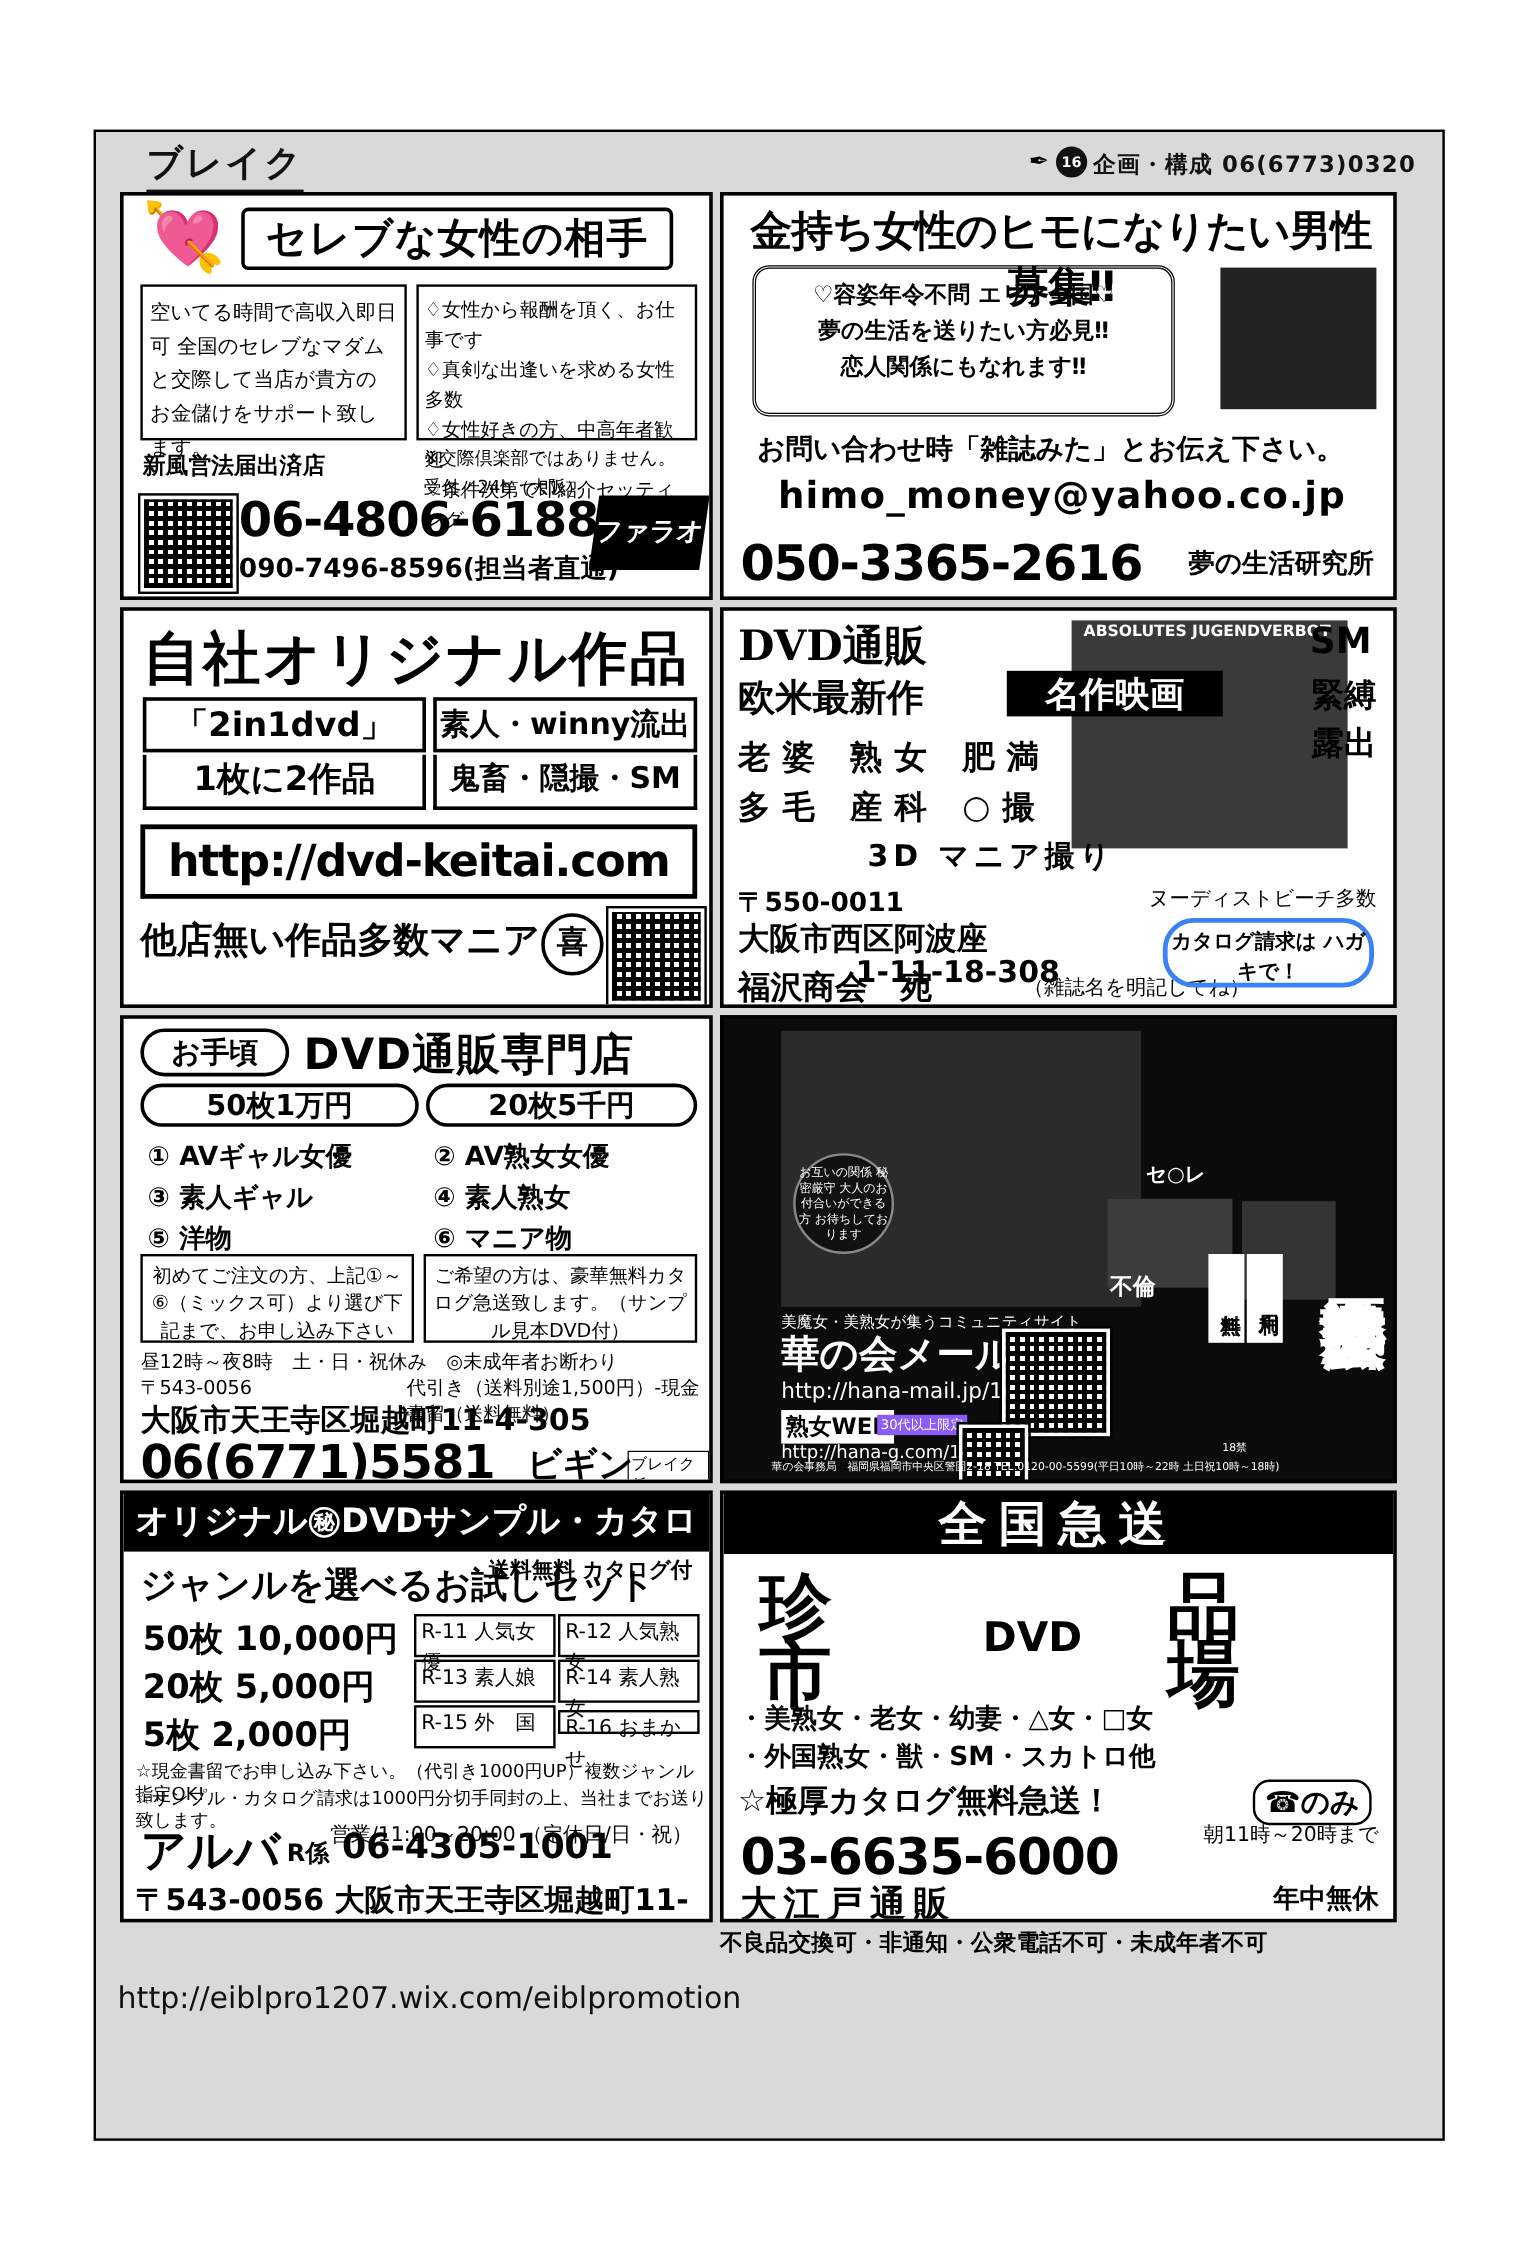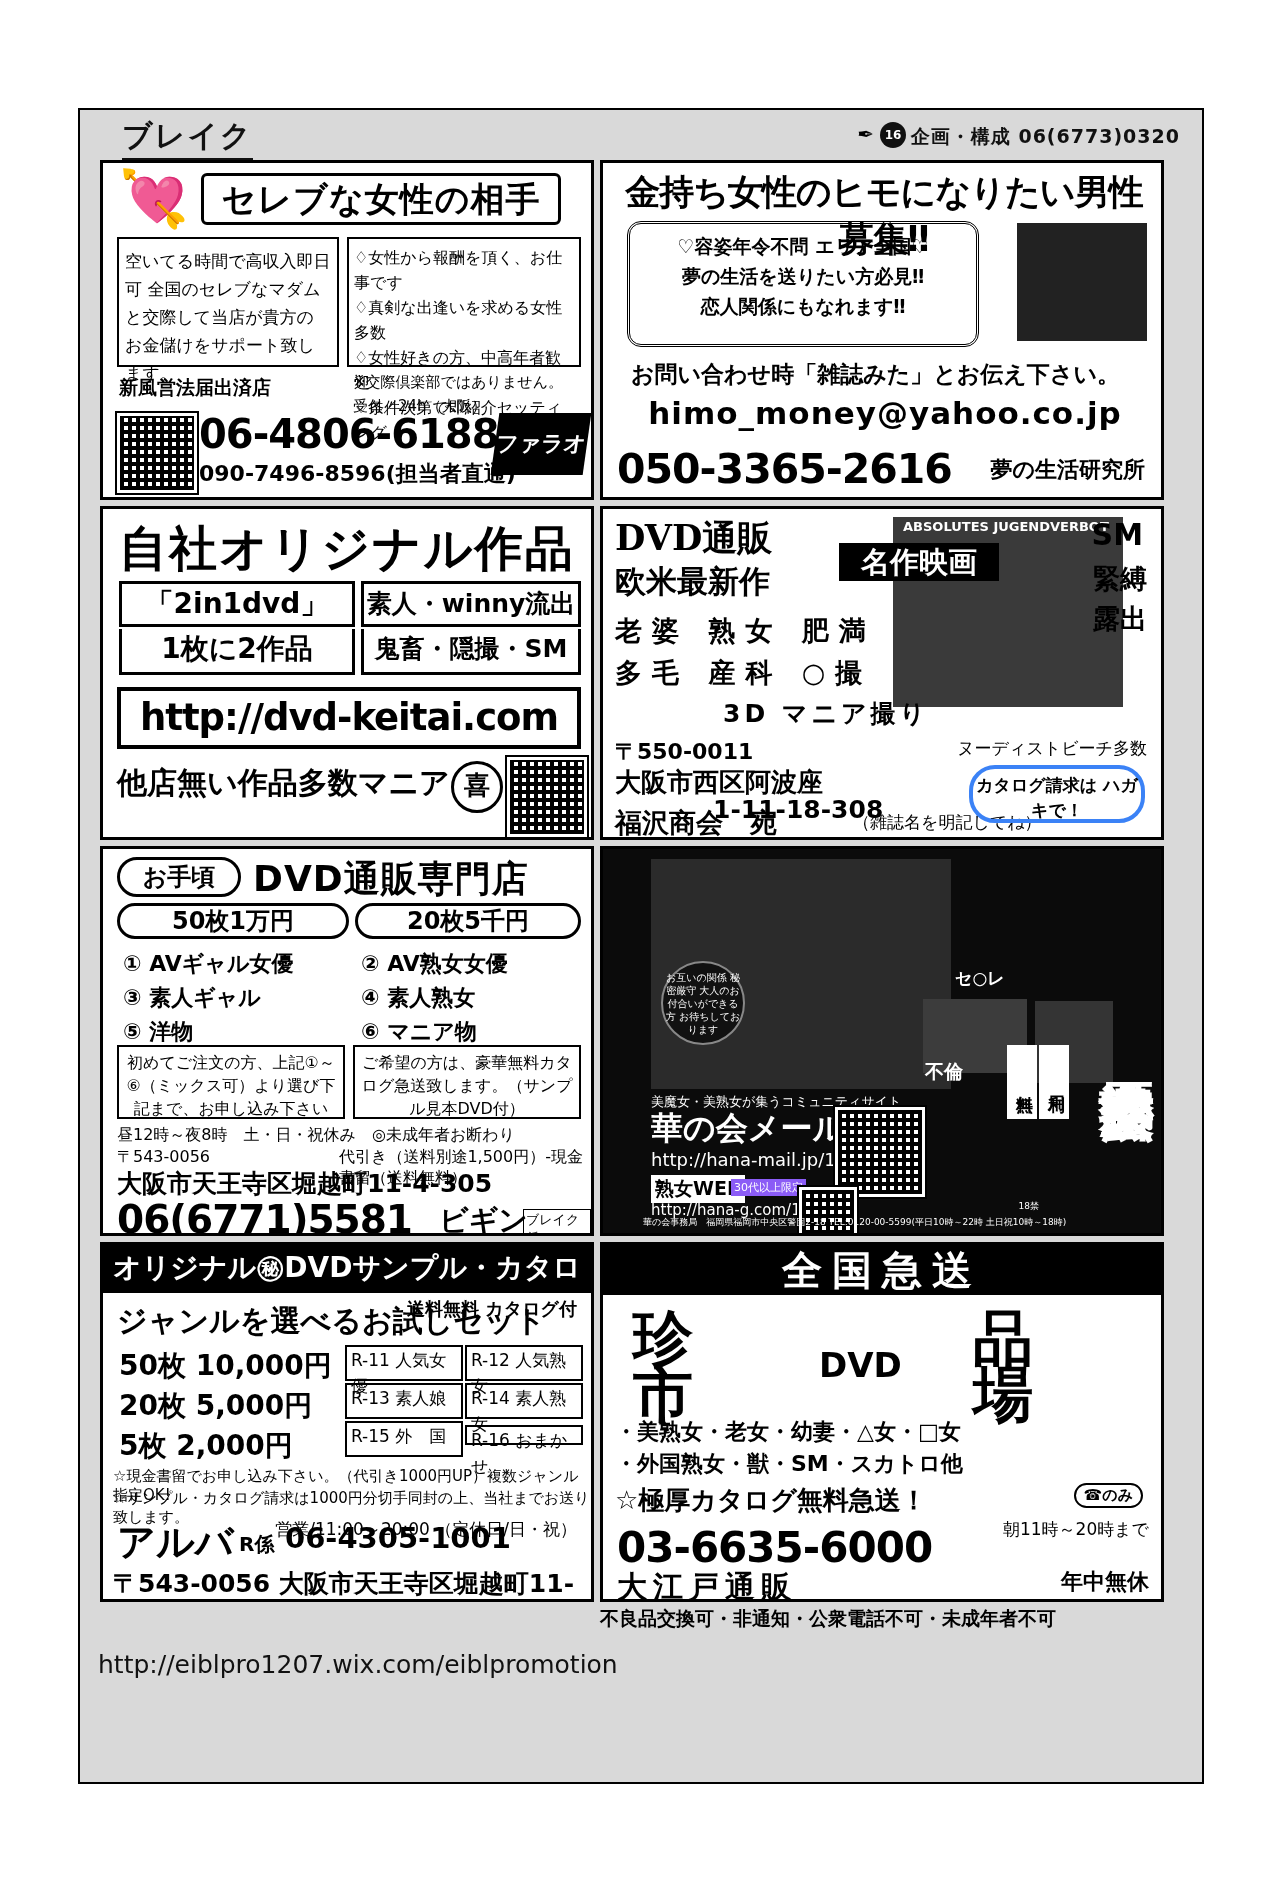--- a/index.html
+++ b/index.html
@@ -53,21 +53,21 @@
   #adB1 .url{position:absolute;left:14px;top:178px;width:464px;height:62px;border:4px solid #000;box-sizing:border-box;text-align:center;font-size:37px;font-weight:bold;line-height:54px;letter-spacing:-1px;}
   #adB1 .bot{position:absolute;left:14px;top:254px;font-size:30px;font-weight:bold;}
   #adB1 .badge{position:absolute;left:348px;top:252px;width:46px;height:46px;border:3px solid #000;border-radius:50%;font-size:26px;font-weight:bold;text-align:center;line-height:42px;}
   #adB1 .qr{position:absolute;left:404px;top:248px;width:74px;height:74px;}
 
   
   #adB2{left:520px;top:396px;width:564px;height:334px;}
   #adB2 .t1{position:absolute;left:12px;top:6px;font-size:35px;font-weight:bold;font-family:"DejaVu Serif","Liberation Serif",serif;}
   #adB2 .sm{position:absolute;right:18px;top:8px;font-size:30px;font-weight:bold;}
   #adB2 .t2{position:absolute;left:12px;top:52px;font-size:31px;font-weight:bold;}
-  #adB2 .meisaku{position:absolute;left:236px;top:34px;width:160px;height:38px;background:#000;color:#fff;font-size:29px;font-weight:bold;text-align:center;line-height:38px;}
+  #adB2 .meisaku{position:absolute;left:236px;top:50px;width:180px;height:38px;background:#000;color:#fff;font-size:29px;font-weight:bold;text-align:center;line-height:38px;}
   #adB2 .r1{position:absolute;right:14px;top:52px;font-size:27px;font-weight:bold;}
   #adB2 .r2{position:absolute;right:14px;top:92px;font-size:27px;font-weight:bold;}
   #adB2 .ln1{position:absolute;left:12px;top:104px;font-size:27px;font-weight:bold;letter-spacing:10px;}
   #adB2 .ln2{position:absolute;left:12px;top:146px;font-size:27px;font-weight:bold;letter-spacing:10px;}
   #adB2 .ln3{position:absolute;left:120px;top:188px;font-size:25px;font-weight:bold;letter-spacing:4px;}
   #adB2 .img{position:absolute;left:290px;top:8px;width:230px;height:190px;background:#3a3a3a;}
   #adB2 .stamp{position:absolute;left:300px;top:10px;font-size:13px;font-weight:bold;color:#fff;line-height:16px;}
   #adB2 .zip{position:absolute;left:12px;top:228px;font-size:22px;font-weight:bold;}
   #adB2 .ad1{position:absolute;left:12px;top:256px;font-size:26px;font-weight:bold;}
   #adB2 .ad2{position:absolute;left:110px;top:286px;font-size:25px;font-weight:bold;}
@@ -131,21 +131,21 @@
 
   
   #adD2{left:520px;top:1132px;width:564px;height:360px;}
   #adD2 .band{position:absolute;left:0;top:0;width:558px;height:50px;background:#000;color:#fff;font-size:40px;font-weight:bold;text-align:center;line-height:50px;letter-spacing:10px;}
   #adD2 .big{position:absolute;left:10px;top:54px;width:538px;height:110px;}
   #adD2 .bigtxt{position:absolute;font-size:60px;font-weight:bold;}
   #adD2 .dvd{position:absolute;left:216px;top:100px;font-size:34px;font-weight:bold;}
   #adD2 .l1{position:absolute;left:12px;top:172px;font-size:22px;font-weight:bold;}
   #adD2 .l2{position:absolute;left:12px;top:204px;font-size:22px;font-weight:bold;}
   #adD2 .cat{position:absolute;left:12px;top:238px;font-size:26px;font-weight:bold;}
-  #adD2 .only{position:absolute;right:18px;top:238px;font-size:15px;border:2px solid #000;border-radius:14px;padding:1px 8px;font-weight:bold;}
+  #adD2 .only{position:absolute;right:18px;top:238px;font-size:24px;border:2px solid #000;border-radius:14px;padding:1px 8px;font-weight:bold;}
   #adD2 .tel{position:absolute;left:14px;top:278px;font-size:42px;font-weight:bold;letter-spacing:-1px;}
   #adD2 .hrs{position:absolute;right:12px;top:272px;font-size:17px;line-height:24px;}
   #adD2 .shop{position:absolute;left:14px;top:322px;font-size:30px;font-weight:bold;letter-spacing:6px;}
   #adD2 .nen{position:absolute;right:12px;top:322px;font-size:22px;font-weight:bold;}
 
   
   .footer{position:absolute;left:96px;bottom:-4px;font-size:25px;color:#111;}
 
   
   .qrmock{background:

